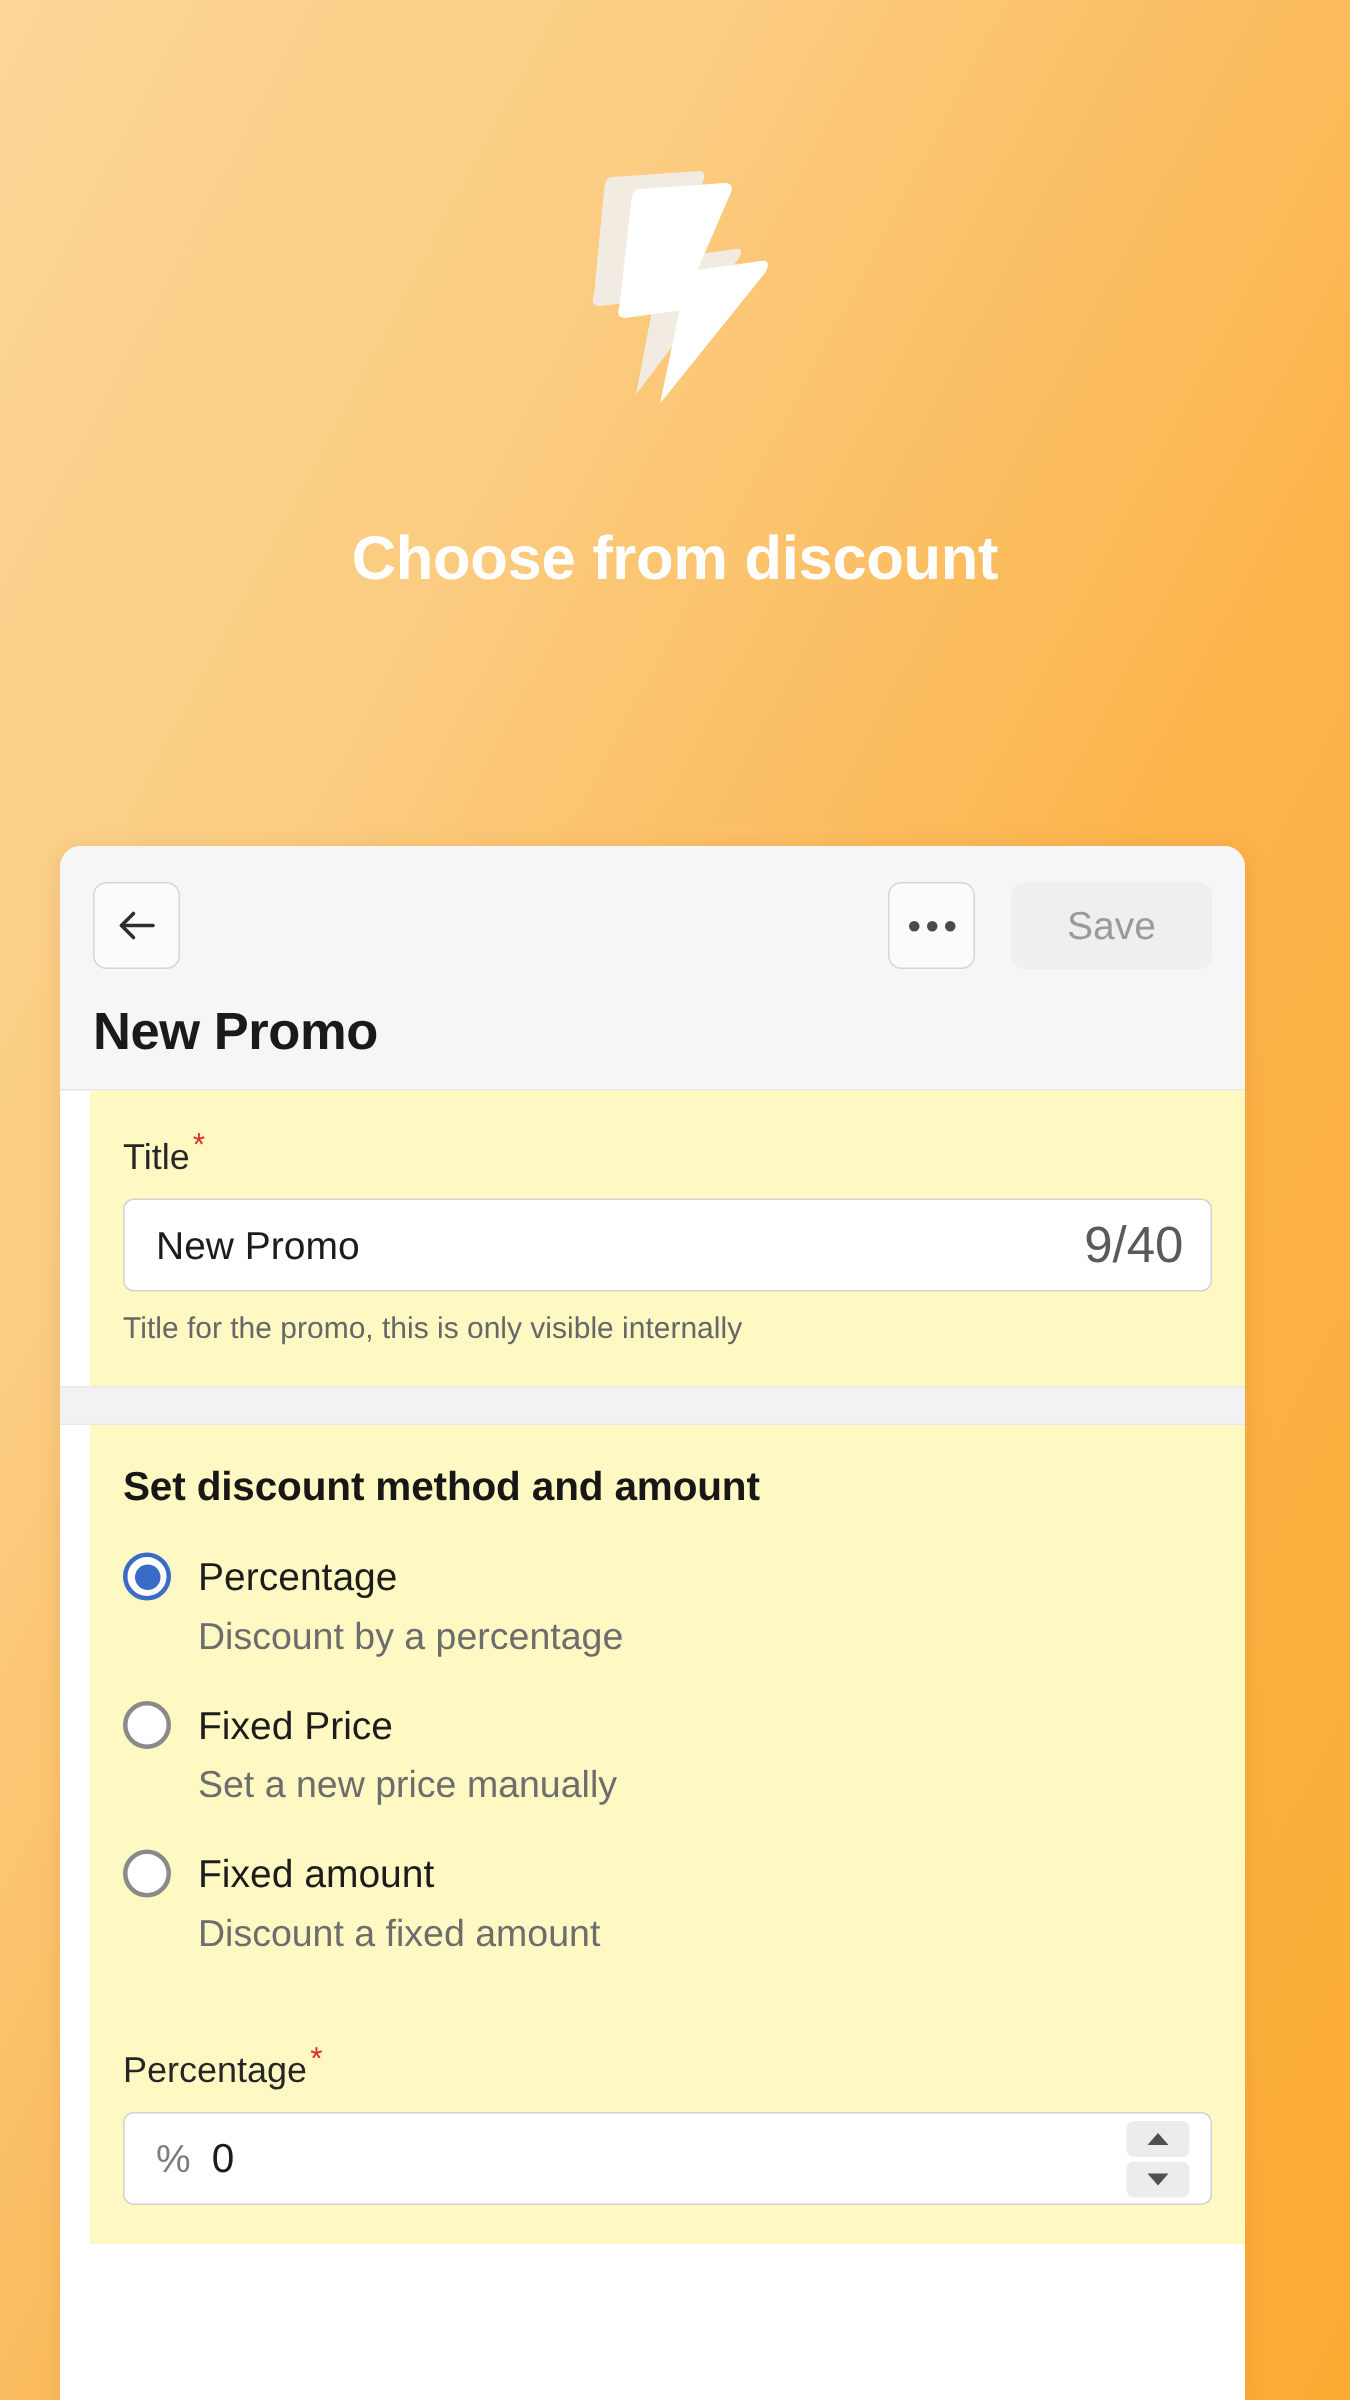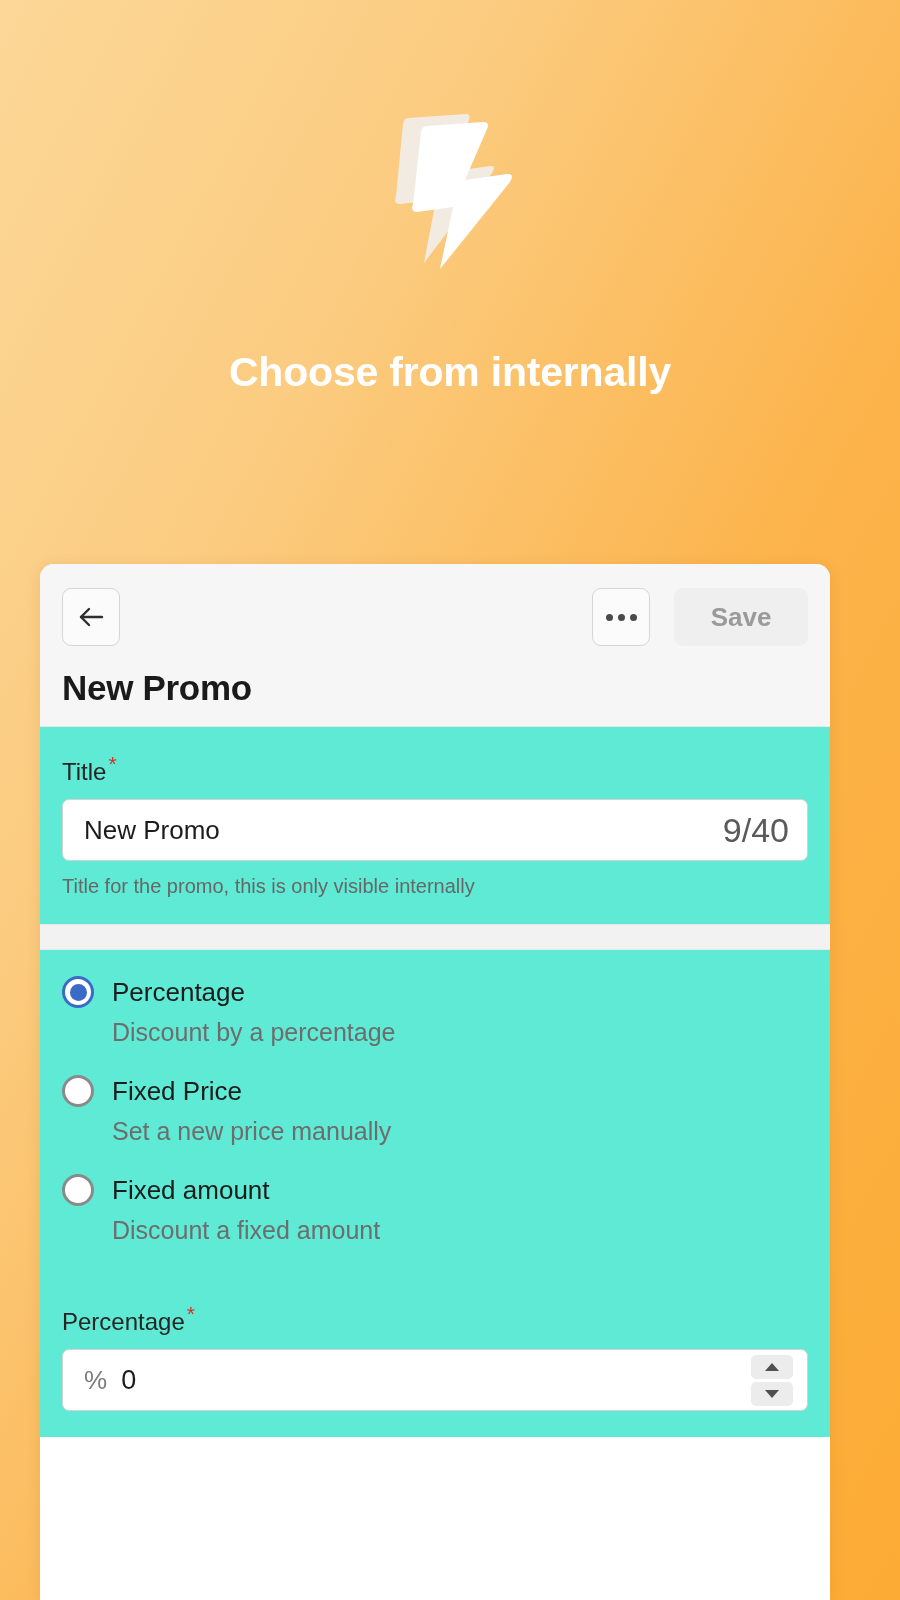--- a/index.html
+++ b/index.html
@@ -88,21 +88,20 @@
     display: flex;
     align-items: center;
     justify-content: center;
     box-sizing: border-box;
   }
   .icon-btn svg { display: block; }
   .header-right {
     display: flex;
     align-items: flex-start;
     gap: 24px;
-    font-weight: bold;
   }
   .save-btn {
     height: 58px;
     min-width: 134px;
     padding: 0 26px;
     border: none;
     border-radius: 9px;
     background: #EFEFEF;
     color: #9A9A9A;
     font-size: 26px;
@@ -126,22 +125,23 @@
   .card-title {
     margin-top: 22px;
     font-size: 35px;
     font-weight: bold;
     color: #1A1A1A;
     letter-spacing: -0.3px;
   }
 
   
   .section {
-    background: #5eead4;
+    background: #fef9c3;
     padding: 26px 22px 26px 22px;
+    margin-left: 20px;
   }
   .section-divider {
     height: 24px;
     background: #F2F2F2;
     border-top: 1px solid #E8E8E8;
     border-bottom: 1px solid #E8E8E8;
   }
 
   .field-label {
     font-size: 24px;
@@ -294,21 +294,21 @@
     <div class="hero-icon">
       <svg viewBox="0 0 160 165" xmlns="http://www.w3.org/2000/svg">
 
         <path d="M38 14 L96 10 Q101 10 99 16 L78 68 L120 62 Q127 61 122 69 L54 159 L66 96 L30 100 Q23 100 26 92 L33 20 Q34 14 38 14 Z" fill="#F1EEEA" opacity="0.92"></path>
 
         <path d="M57 22 L113 18 Q120 18 117 25 L95 76 L137 70 Q145 69 140 78 L70 165 L83 103 L47 108 Q40 108 43 100 L51 28 Q52 22 57 22 Z" fill="#FFFFFF"></path>
       </svg>
     </div>
 
     <div class="hero-title">
-      <div>Choose from internally</div>
+      <div>Choose from discount</div>
     </div>
   </div>
 
   <div class="card">
 
     <div class="card-header">
       <div class="header-bar">
 
         <div class="icon-btn">
           <span>
@@ -344,20 +344,21 @@
         <span class="counter">9/40</span>
       </div>
 
       <div class="help-text">Title for the promo, this is only visible internally</div>
     </div>
 
     <div class="section-divider"></div>
 
     <div class="section">
 
+      <div class="section-heading">Set discount method and amount</div>
 
       <div class="radio-row">
         <div class="radio-main">
           <span class="radio-circle selected"></span>
           <span class="radio-label">Percentage</span>
         </div>
         <div class="radio-desc">Discount by a percentage</div>
       </div>
 
       <div class="radio-row">

